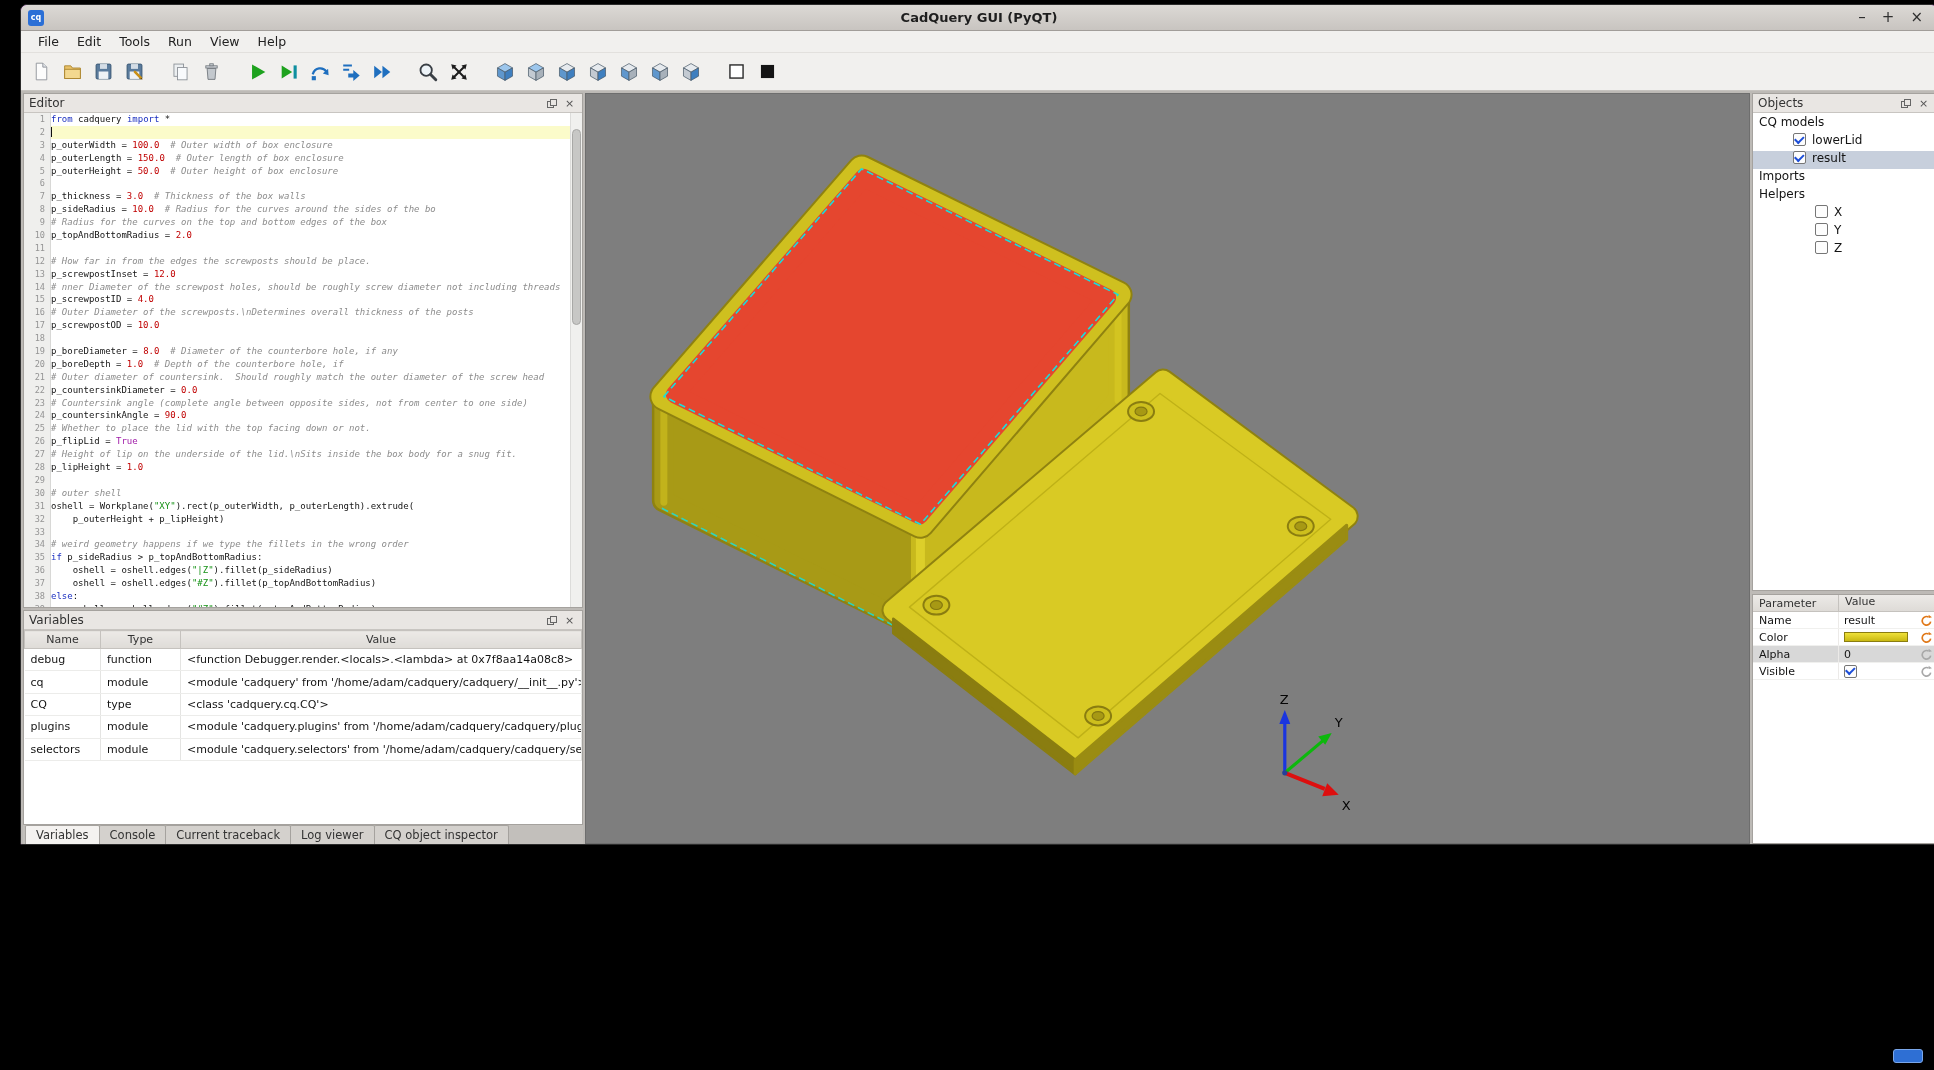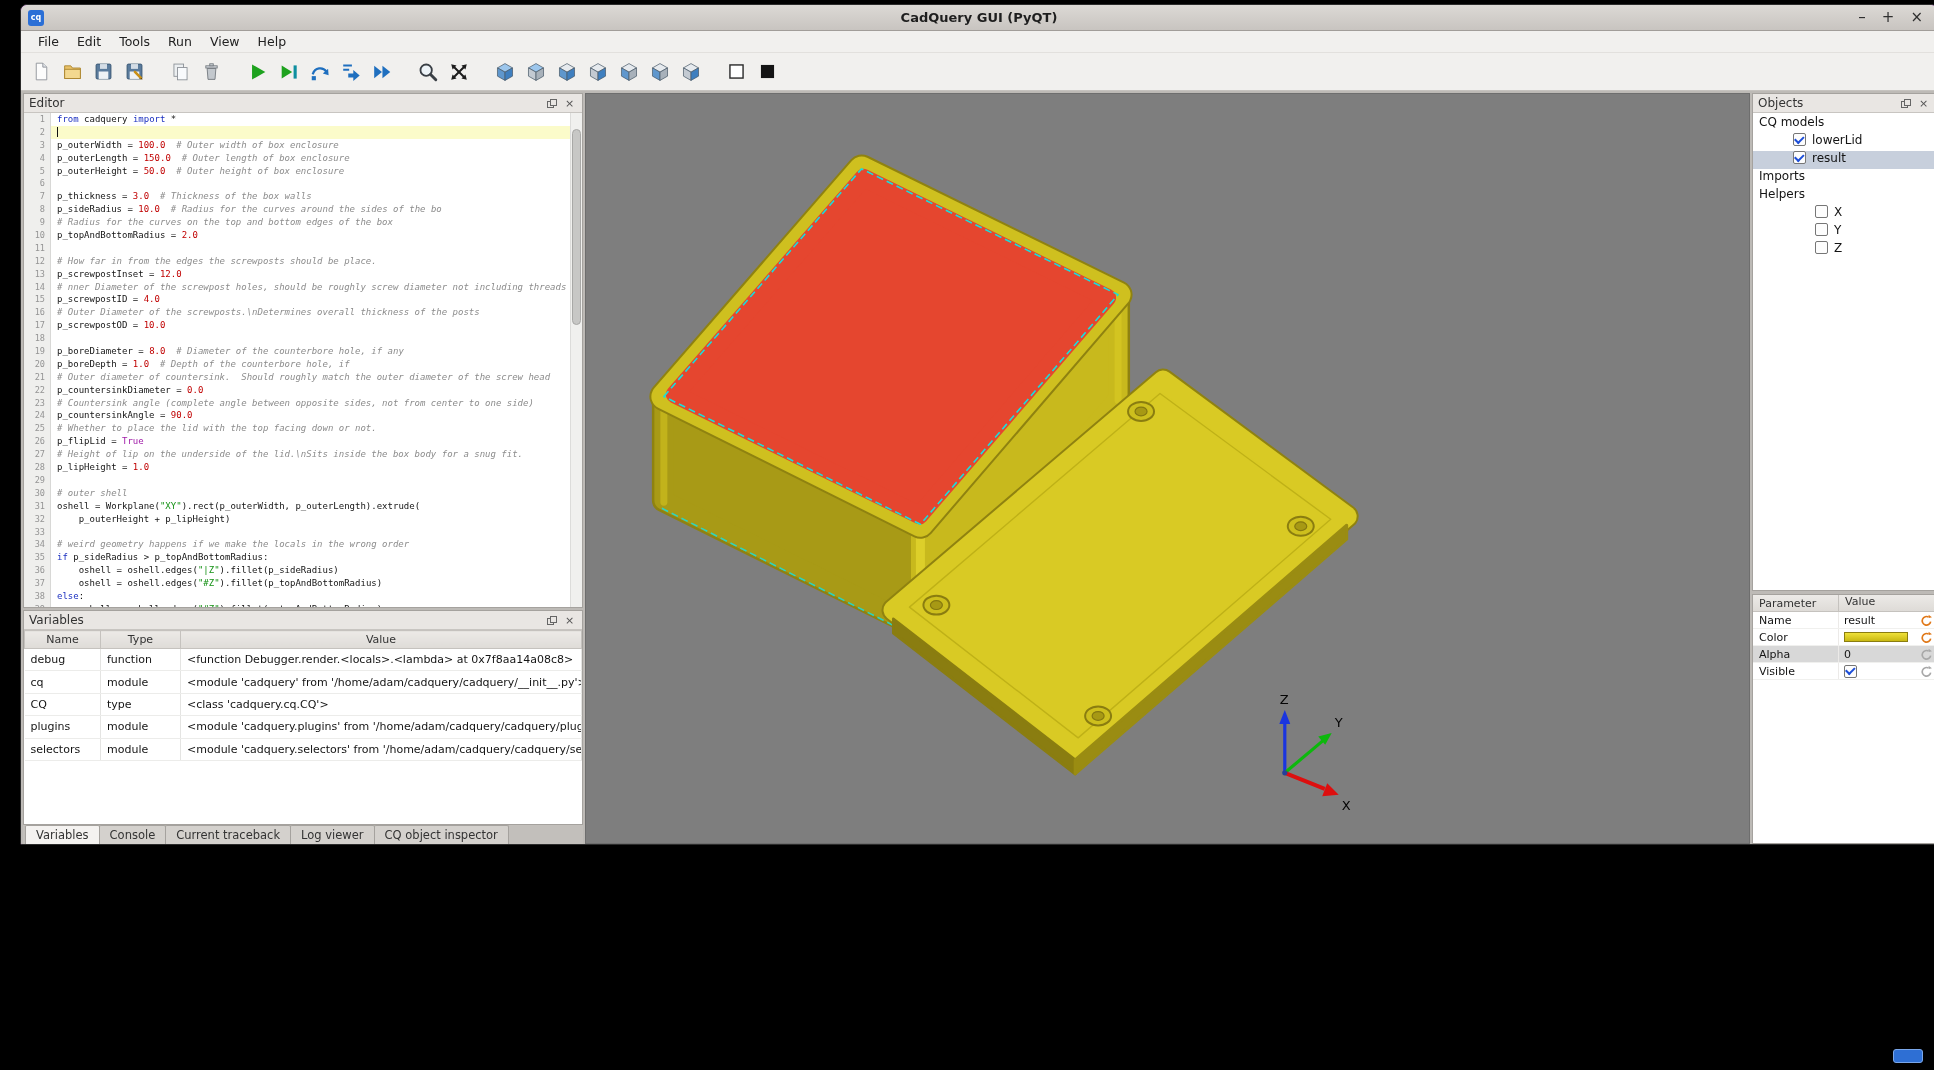--- a/index.html
+++ b/index.html
@@ -41,21 +41,21 @@
     border:1px solid #6e6e6e}
   .objects-dock{left:1731px;top:2px;width:185px;height:498px}
   .param-dock{left:1731px;top:503px;width:185px;height:250px}
   
   .code-wrap{position:relative;flex:1;overflow:hidden;background:#fff}
   .code-scroll{position:absolute;top:0;left:0;right:12px;bottom:0;overflow:hidden}
   .code-line{display:flex;height:12.9px;line-height:12.9px;white-space:pre;
     font-family:"DejaVu Sans Mono","Liberation Mono",monospace;font-size:9px}
   .line-num{flex:0 0 27px;width:27px;text-align:right;padding-right:5px;color:#949494;background:#efefed;
     border-right:1px solid #d8d8d6;font-size:8.6px}
-  .line-code{flex:1;padding-left:6px}
+  .line-code{flex:1;}
   .code-line.current .line-code{background:#fbfbca}
   .caret{display:inline-block;width:1.3px;height:10px;background:#111;vertical-align:middle}
   .tok-k{color:#1a2fc0}
   .tok-m{color:#c00000}
   .tok-c{color:#8c8c8c;font-style:italic}
   .tok-s{color:#149114}
   .tok-b{color:#a01ca8}
   .tok-p{color:#141414}
   .vscroll{position:absolute;top:0;right:0;bottom:0;width:12px;background:#f0f0ee;border-left:1px solid #dcdcda}
   .vthumb{position:absolute;left:1px;right:1px;top:16px;height:196px;background:#c7c7c5;
@@ -348,21 +348,21 @@
             <div class="code-line"><span class="line-num">24</span><span class="line-code"><span class="tok-p">p_countersinkAngle = </span><span class="tok-m">90.0</span></span></div>
             <div class="code-line"><span class="line-num">25</span><span class="line-code"><span class="tok-c"># Whether to place the lid with the top facing down or not.</span></span></div>
             <div class="code-line"><span class="line-num">26</span><span class="line-code"><span class="tok-p">p_flipLid = </span><span class="tok-b">True</span></span></div>
             <div class="code-line"><span class="line-num">27</span><span class="line-code"><span class="tok-c"># Height of lip on the underside of the lid.\nSits inside the box body for a snug fit.</span></span></div>
             <div class="code-line"><span class="line-num">28</span><span class="line-code"><span class="tok-p">p_lipHeight = </span><span class="tok-m">1.0</span></span></div>
             <div class="code-line"><span class="line-num">29</span><span class="line-code"></span></div>
             <div class="code-line"><span class="line-num">30</span><span class="line-code"><span class="tok-c"># outer shell</span></span></div>
             <div class="code-line"><span class="line-num">31</span><span class="line-code"><span class="tok-p">oshell = Workplane(</span><span class="tok-s">"XY"</span><span class="tok-p">).rect(p_outerWidth, p_outerLength).extrude(</span></span></div>
             <div class="code-line"><span class="line-num">32</span><span class="line-code"><span class="tok-p">    p_outerHeight + p_lipHeight)</span></span></div>
             <div class="code-line"><span class="line-num">33</span><span class="line-code"></span></div>
-            <div class="code-line"><span class="line-num">34</span><span class="line-code"><span class="tok-c"># weird geometry happens if we make the locals in the wrong order</span></span></div>
+            <div class="code-line"><span class="line-num">34</span><span class="line-code"><span class="tok-c"># weird geometry happens if we type the fillets in the wrong order</span></span></div>
             <div class="code-line"><span class="line-num">35</span><span class="line-code"><span class="tok-k">if</span><span class="tok-p"> p_sideRadius &gt; p_topAndBottomRadius:</span></span></div>
             <div class="code-line"><span class="line-num">36</span><span class="line-code"><span class="tok-p">    oshell = oshell.edges(</span><span class="tok-s">"|Z"</span><span class="tok-p">).fillet(p_sideRadius)</span></span></div>
             <div class="code-line"><span class="line-num">37</span><span class="line-code"><span class="tok-p">    oshell = oshell.edges(</span><span class="tok-s">"#Z"</span><span class="tok-p">).fillet(p_topAndBottomRadius)</span></span></div>
             <div class="code-line"><span class="line-num">38</span><span class="line-code"><span class="tok-k">else</span><span class="tok-p">:</span></span></div>
             <div class="code-line"><span class="line-num">39</span><span class="line-code"><span class="tok-p">    oshell = oshell.edges(</span><span class="tok-s">"#Z"</span><span class="tok-p">).fillet(p_topAndBottomRadius)</span></span></div>
           </div>
         <div class="vscroll">
           <div class="vthumb"></div>
         </div>
       </div>

